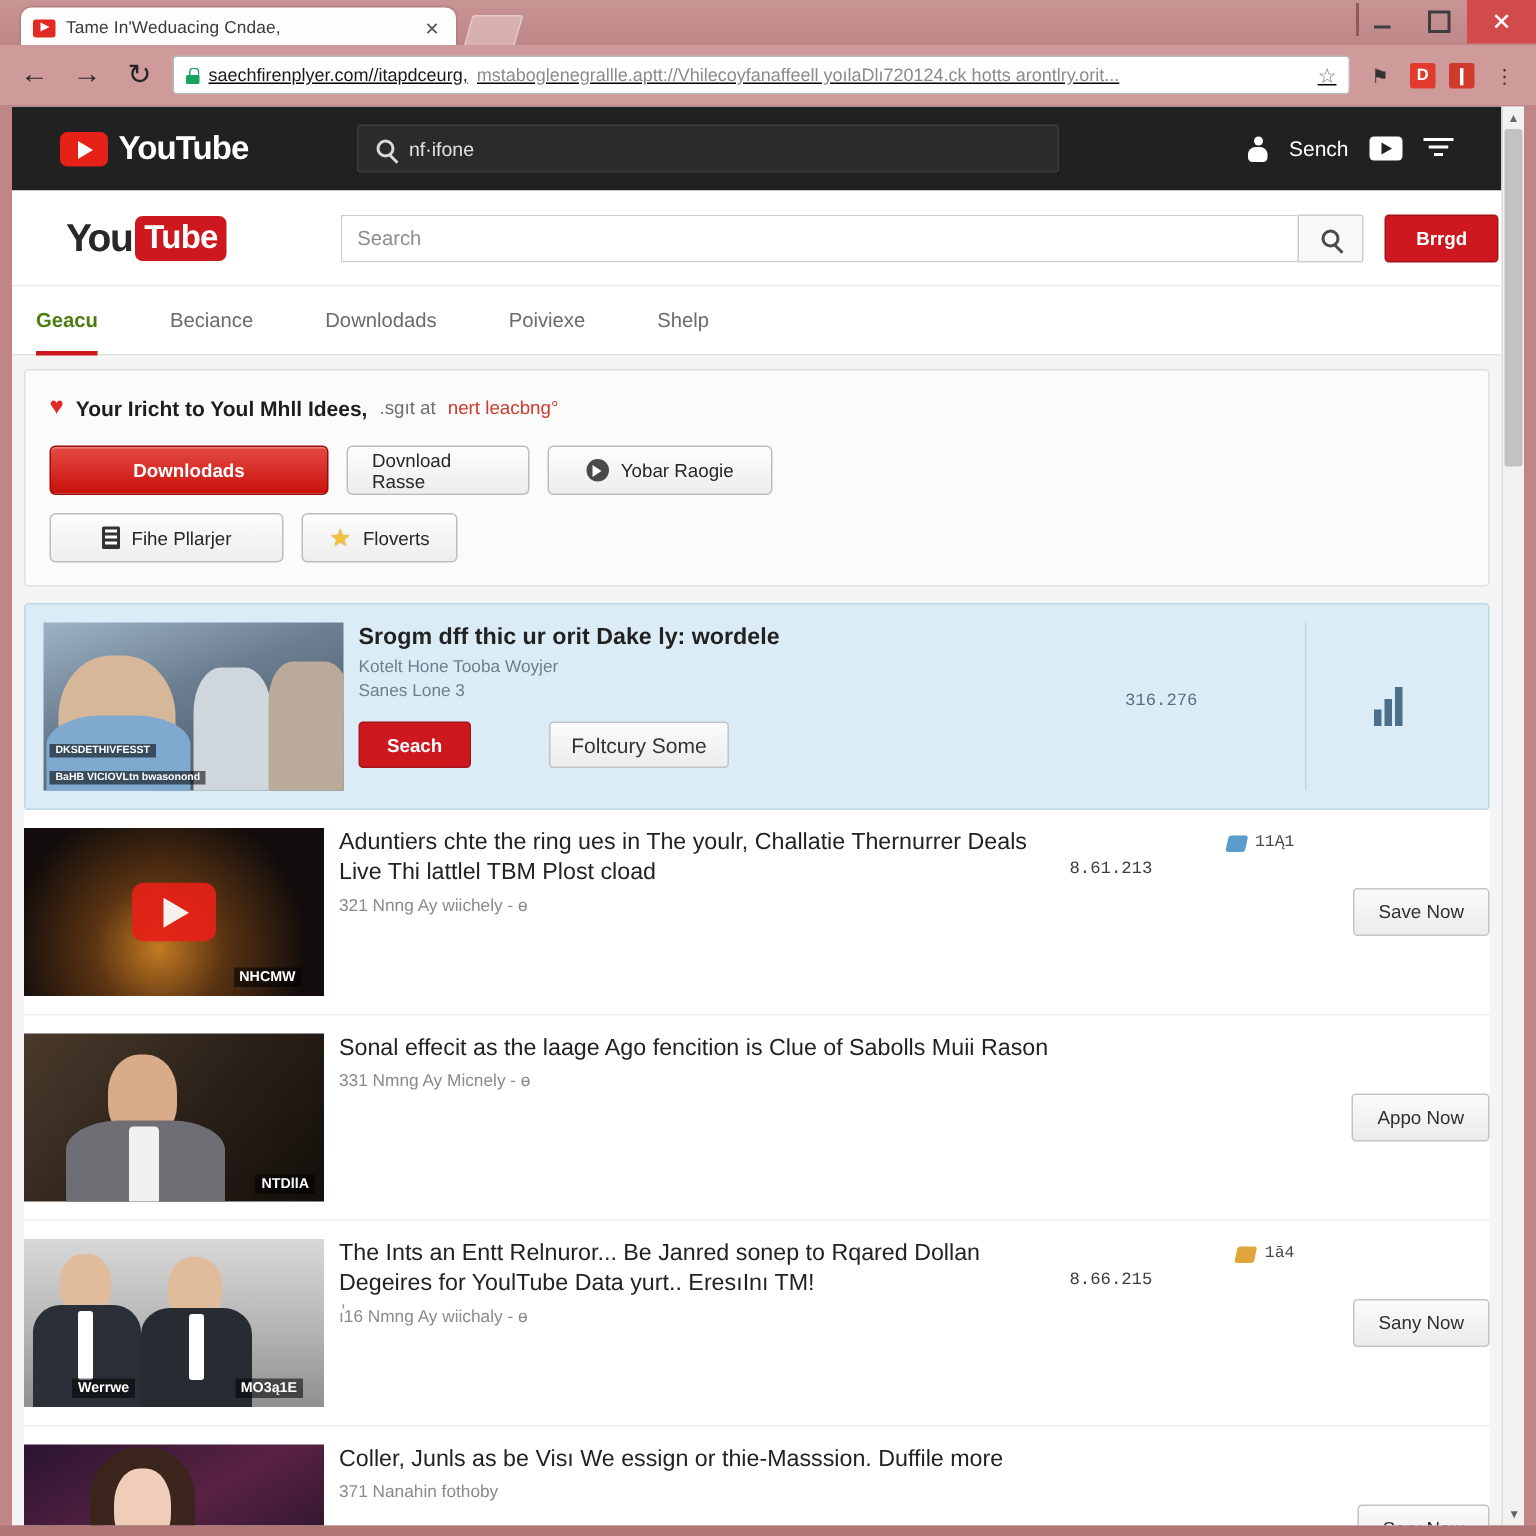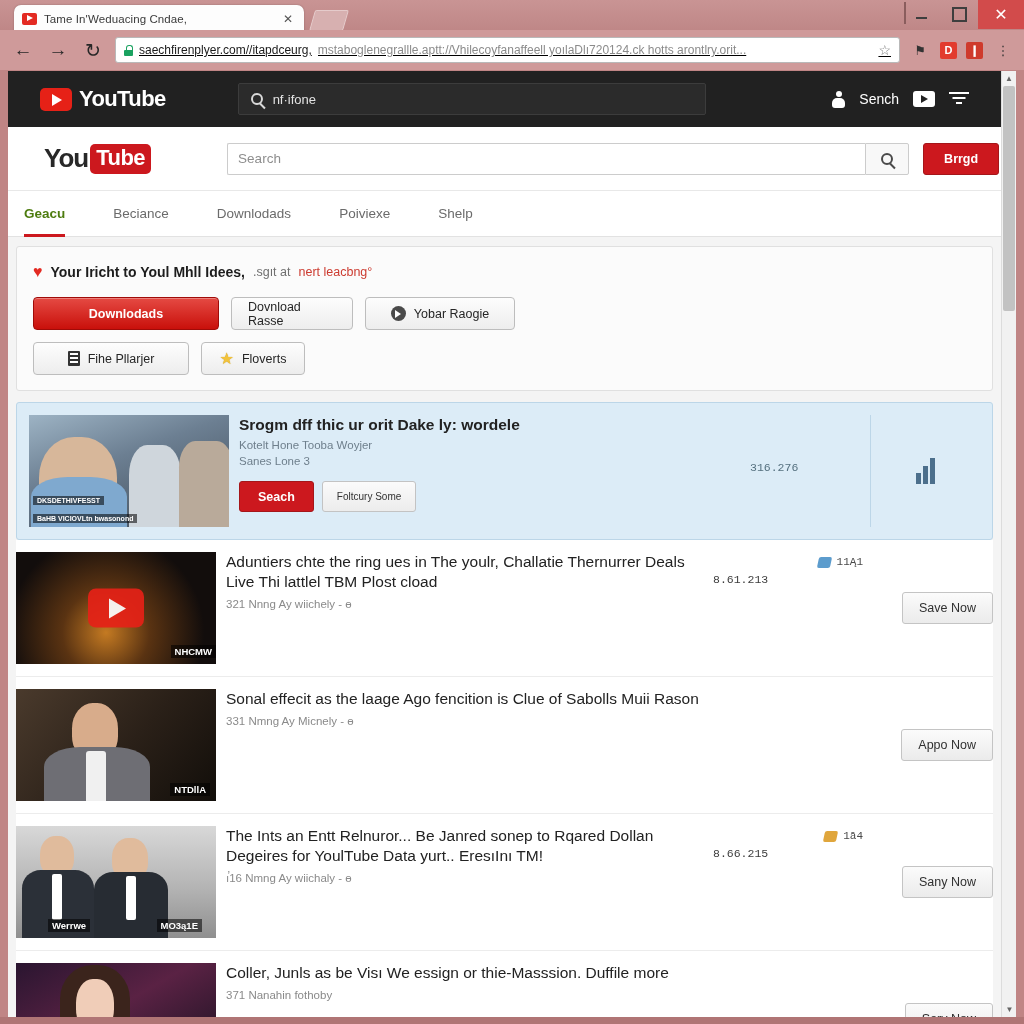--- a/index.html
+++ b/index.html
@@ -231,21 +231,21 @@
   .vtitle { font-size:15.5px; color:#222; line-height:1.3; font-weight:normal; }
   .row.featured .vtitle { font-weight:bold; font-size:15.5px; }
   .vmeta { font-size:11.5px; color:#8a8a8a; margin-top:6px; }
   .vmeta2 { font-size:11.5px; color:#6e7f8c; margin-top:4px; }
   .feat-btns { display:flex; gap:8px; margin-top:14px; }
   .fbtn-red { background:#cc181e; color:#fff; border:1px solid #a5161a; border-radius:3px;
               height:31px; padding:0 18px; display:flex; align-items:center;
               font-size:12.5px; font-weight:bold; }
   .fbtn-gray { background:linear-gradient(#fbfbfb,#ececec); color:#333; border:1px solid #c3c3c3;
                border-radius:3px; height:31px; padding:0 14px; display:flex; align-items:center;
-               font-size:10px; }
+               font-size:14px;margin-left:44px; }
   .stats { width:150px; flex:0 0 auto; text-align:left; padding-top:4px;font-family:Liberation Mono, monospace; }
   .stat-top { font-size:11px; color:#4a4a4a; display:flex; justify-content:flex-end;
               align-items:center; gap:6px; }
   .tagic { width:13px;height:11px;background:#5c9ccd;transform:skewX(-12deg);border-radius:2px;
            display:inline-block; }
   .stat-big { font-size:11.5px; color:#3c3c3c; margin-top:5px; }
   .stat-views { font-size:11.5px; color:#55707f; }
   .act { width:130px; flex:0 0 auto; display:flex; align-items:center; justify-content:flex-end; }
   .act-btn { background:linear-gradient(#fbfbfb,#ebebeb); border:1px solid #c4c4c4;
              border-radius:3px; height:32px; padding:0 16px; display:flex; align-items:center;
@@ -410,21 +410,21 @@
               <i></i>
               <i></i>
               <i></i>
             </span>
         </div>
       </div>
 
       <div class="row">
         <div class="thumb tB">
           <div class="play-ov"></div>
-          <span class="ov-lab" style="right:0;bottom:6px">NHCMW</span>
+          <span class="ov-lab" style="right:15px;bottom:6px">NHCMW</span>
         </div>
         <div class="info">
           <div class="vtitle">Aduntiers chte the ring ues in The youlr, Challatie Thernurrer Deals Live Thi lattlel TBM Plost cload</div>
           <div class="vmeta">321 Nnng Ay wiichely -  ɵ</div>
         </div>
         <div class="stats">
           <div class="stat-top">
             <span class="tagic"></span>
             <span>11Ą1</span>
           </div>

